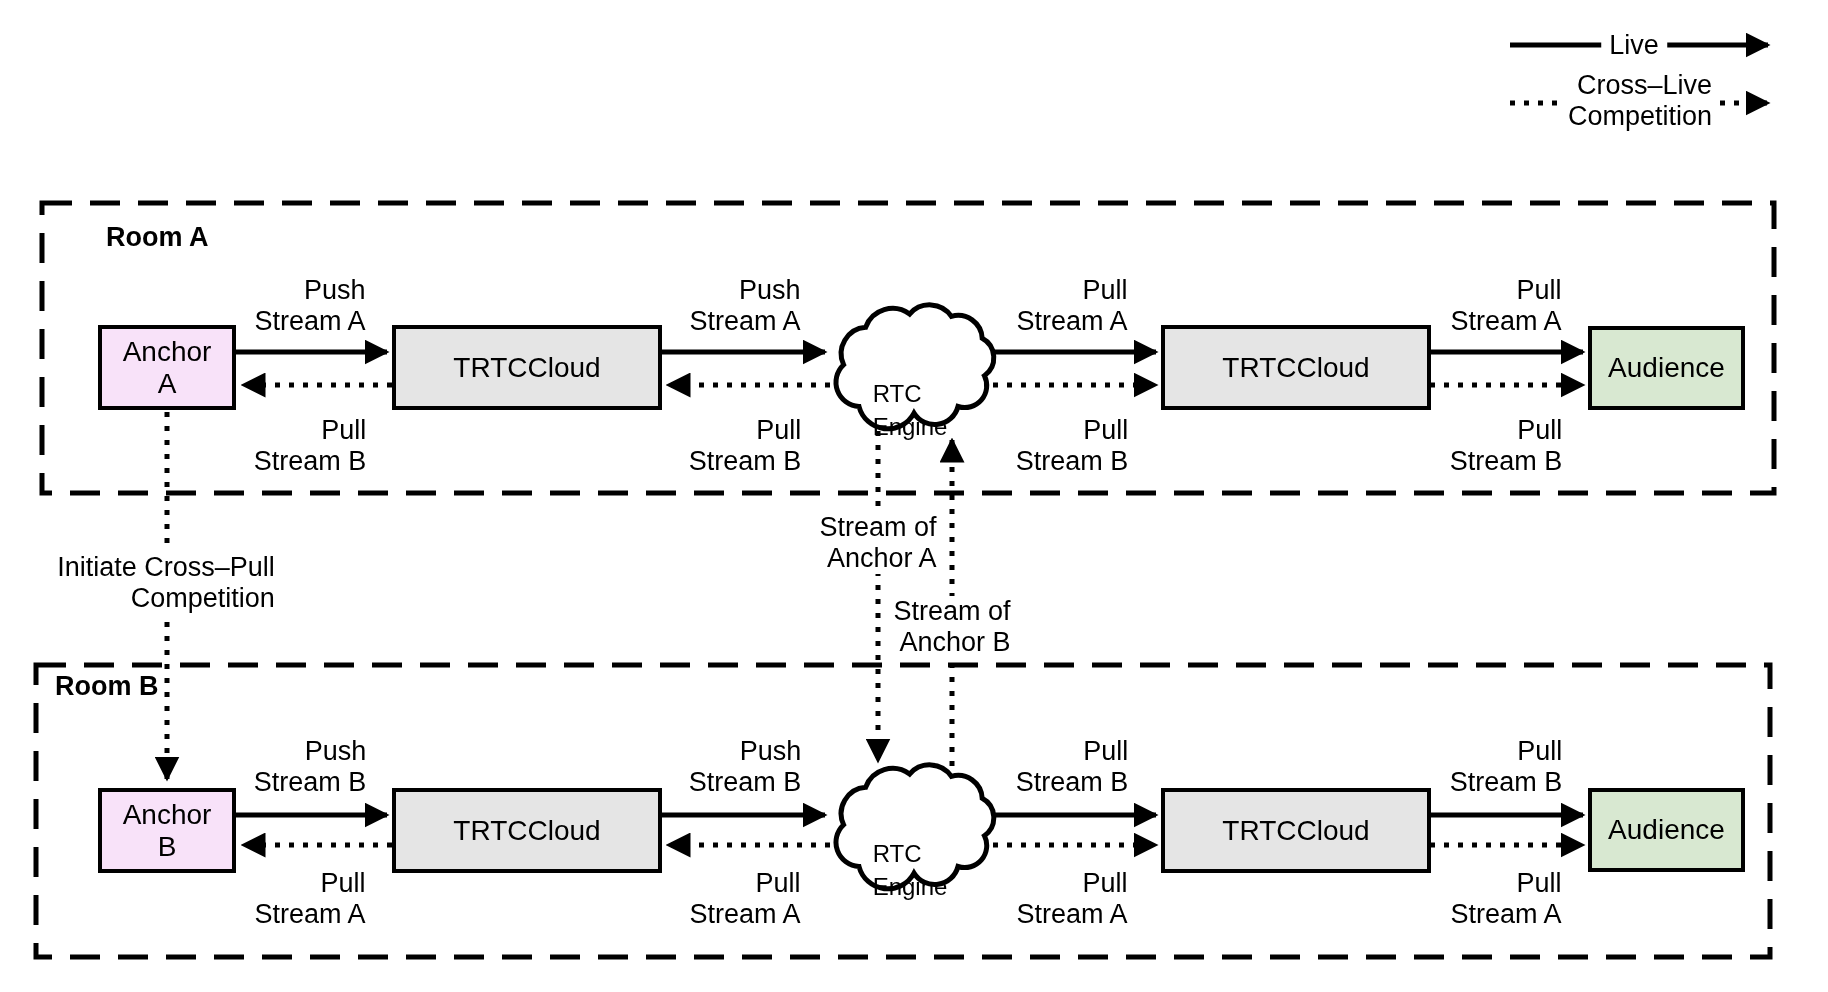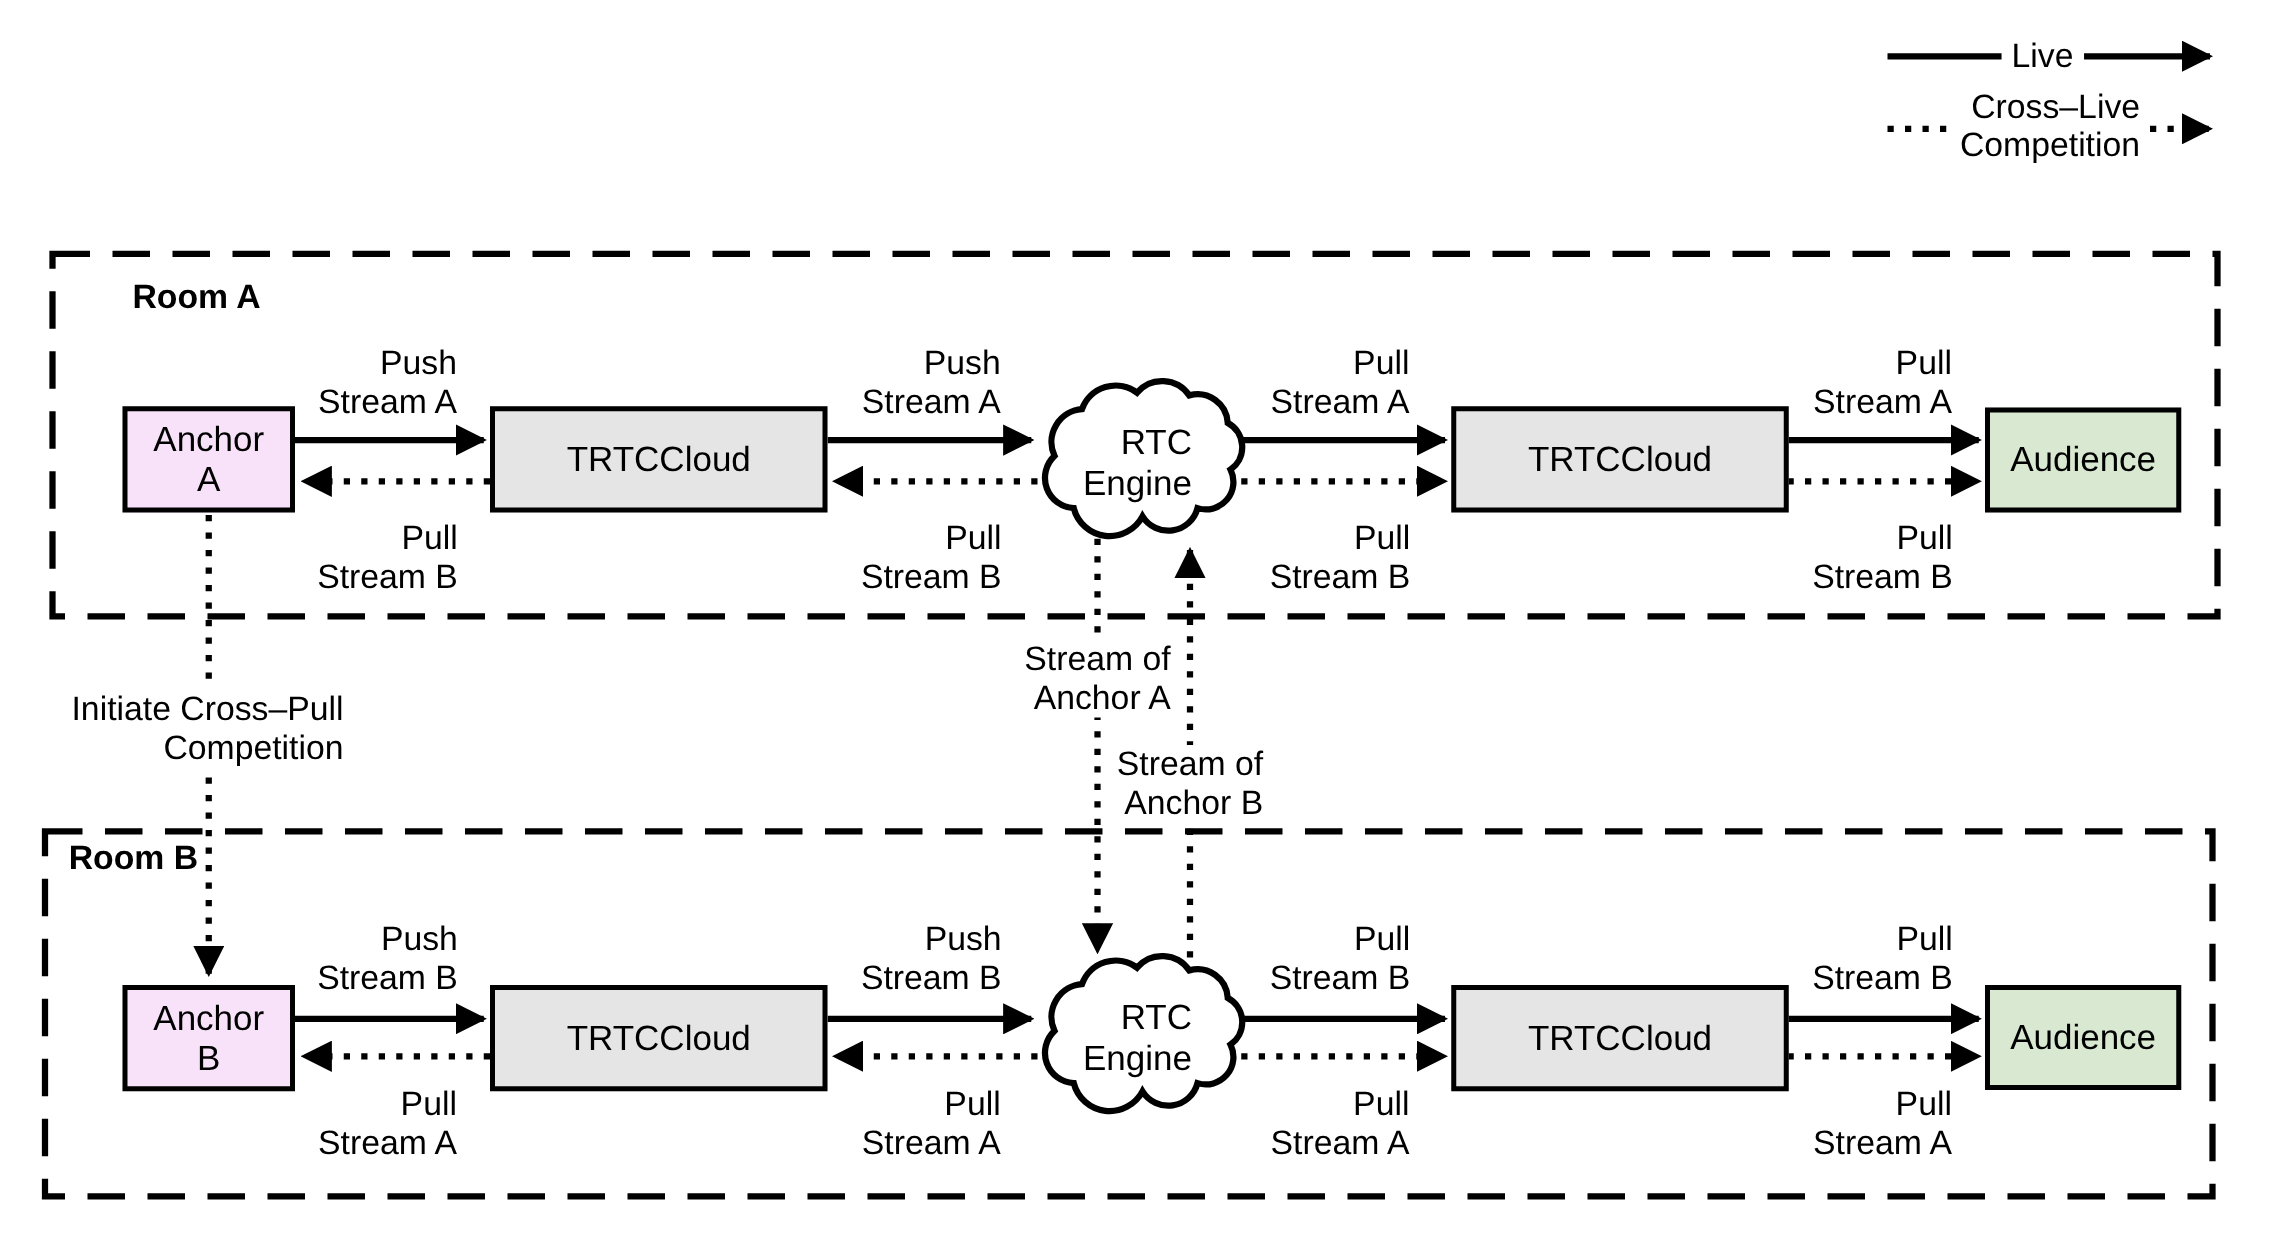--- a/index.html
+++ b/index.html
@@ -15,22 +15,22 @@
   }
   .lbl{
     position:absolute;transform:translate(-50%,-50%);text-align:right;
     font-size:27px;line-height:31px;white-space:pre-line;z-index:3;
   }
   .mask{background:#fff;padding:0 8px;}
   .room-title{
     position:absolute;font-size:27px;font-weight:bold;z-index:3;
   }
   .cloud-label{
-    position:absolute;transform:translate(-50%,-50%);text-align:right;
-    font-size:28px;line-height:33px;white-space:pre-line;z-index:3;
+    position:absolute;transform:translate(-50%,-50%);text-align:left;
+    font-size:24px;line-height:33px;white-space:pre-line;z-index:3;margin-top:40px;
   }
 </style>
 </head>
 <body>
 
 <div id="canvas">
 
   <svg id="wires" width="1828" height="992" viewBox="0 0 1828 992">
     <defs>
       <marker id="ah" viewBox="0 0 10 10" refX="9" refY="5" markerWidth="5" markerHeight="5" orient="auto" markerUnits="strokeWidth">

